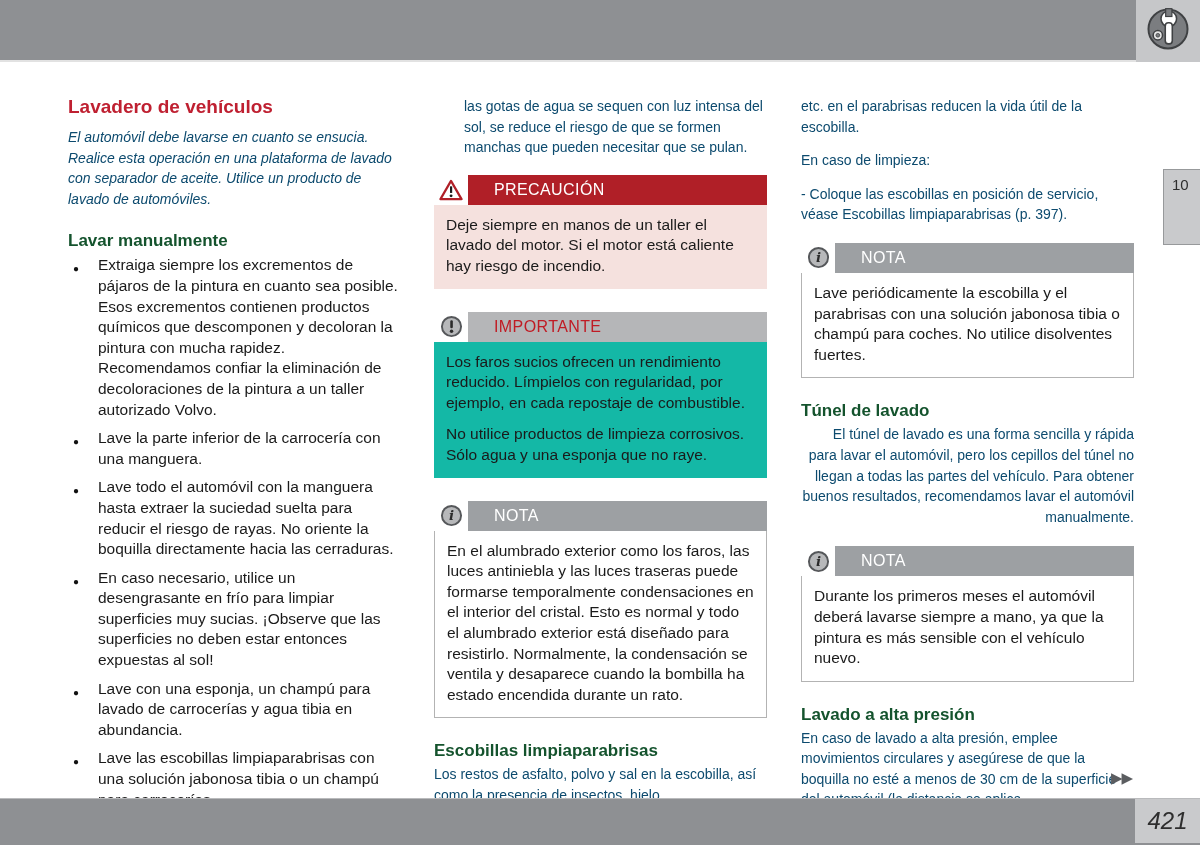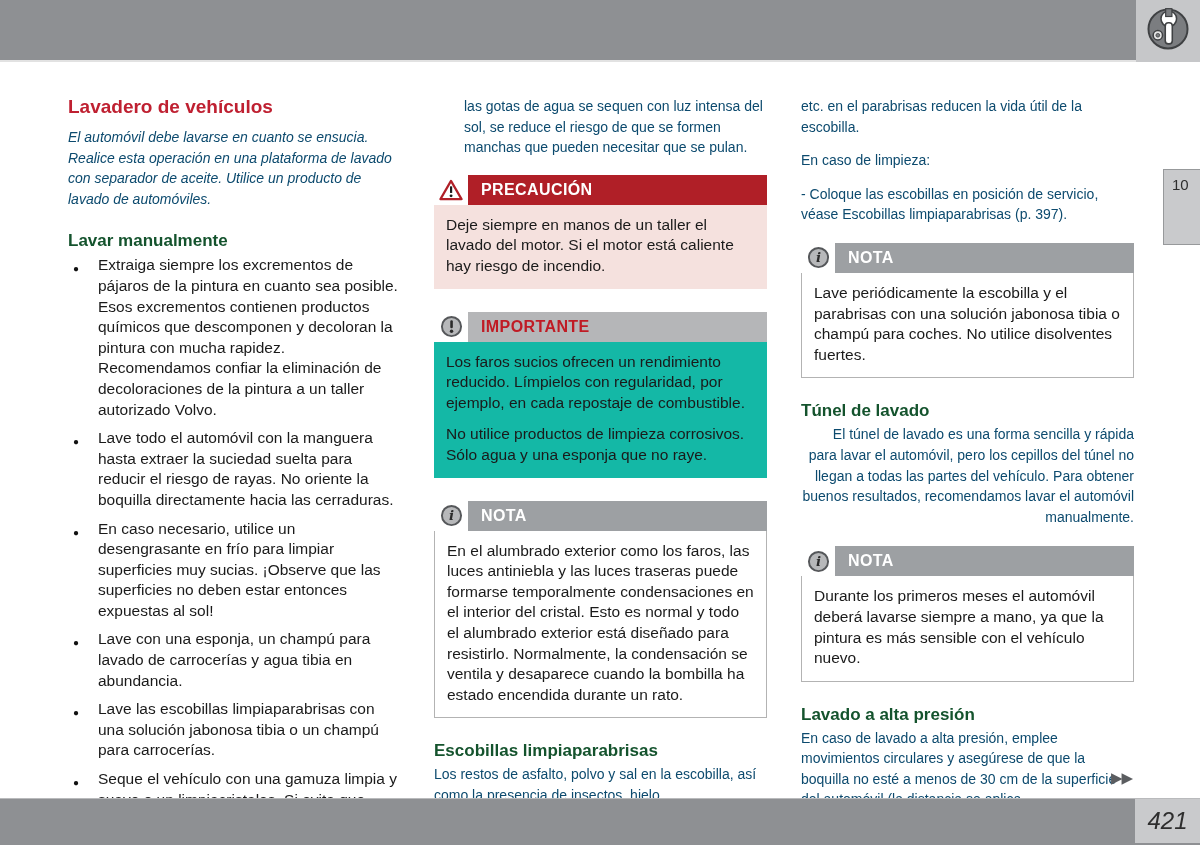--- a/index.html
+++ b/index.html
@@ -79,22 +79,22 @@
   }
 
   
   .callout { width:100%; margin-bottom:23px; }
   .callout-header { display:flex; align-items:stretch; height:30px; }
   .icon-cell {
     width:34px; flex:none; background:#ffffff;
     display:flex; align-items:center; justify-content:center;
   }
   .callout-label {
-    flex:1; display:flex; align-items:center; padding-left:13px;
-    font-size:16px; font-weight:bold; letter-spacing:0.4px;border-radius:7px;
+    flex:1; display:flex; align-items:center; padding-left:26px;
+    font-size:16px; font-weight:normal; letter-spacing:0.4px;border-radius:7px;
   }
   .caution .callout-header { background:#b01f27; }
   .caution .callout-label { color:#ffffff; }
   .caution .callout-body  { background:#f5e1de; }
   .important .callout-header { background:#b5b6b8; }
   .important .callout-label  { color:#c01b24; }
   .important .callout-body   { background:#14b8a6; }
   .note .callout-header { background:#9da0a3; }
   .note .callout-label  { color:#ffffff; }
   .note .callout-body   { background:#ffffff; border:1px solid #b3b3b3; border-top:none;padding-left:12px; }
@@ -125,20 +125,21 @@
 </div>
 
 <main class="content">
 
   <section class="col col-1">
     <h1 class="section-title">Lavadero de vehículos</h1>
     <p class="body-text intro">El automóvil debe lavarse en cuanto se ensucia. Realice esta operación en una plataforma de lavado con separador de aceite. Utilice un producto de lavado de automóviles.</p>
     <h2 class="sub-heading">Lavar manualmente</h2>
     <ul class="bullet-list">
       <li>Extraiga siempre los excrementos de pájaros de la pintura en cuanto sea posible. Esos excrementos contienen productos químicos que descomponen y decoloran la pintura con mucha rapidez. Recomendamos confiar la eliminación de decoloraciones de la pintura a un taller autorizado Volvo.</li>
+      <li>Lave la parte inferior de la carrocería con una manguera.</li>
       <li>Lave todo el automóvil con la manguera hasta extraer la suciedad suelta para reducir el riesgo de rayas. No oriente la boquilla directamente hacia las cerraduras.</li>
       <li>En caso necesario, utilice un desengrasante en frío para limpiar superficies muy sucias. ¡Observe que las superficies no deben estar entonces expuestas al sol!</li>
       <li>Lave con una esponja, un champú para lavado de carrocerías y agua tibia en abundancia.</li>
       <li>Lave las escobillas limpiaparabrisas con una solución jabonosa tibia o un champú para carrocerías.</li>
       <li>Seque el vehículo con una gamuza limpia y suave o un limpiacristales. Si evita que</li>
     </ul>
   </section>
 
   <section class="col col-2">
     <p class="body-text para" style="margin-bottom:17px; padding-left:30px;">las gotas de agua se sequen con luz intensa del sol, se reduce el riesgo de que se formen manchas que pueden necesitar que se pulan.</p>

